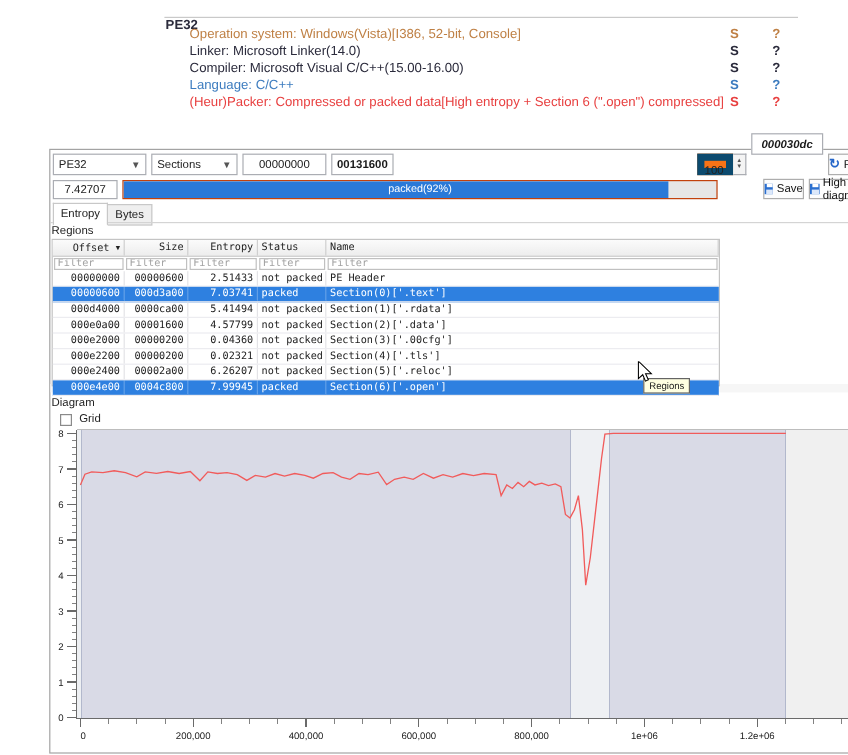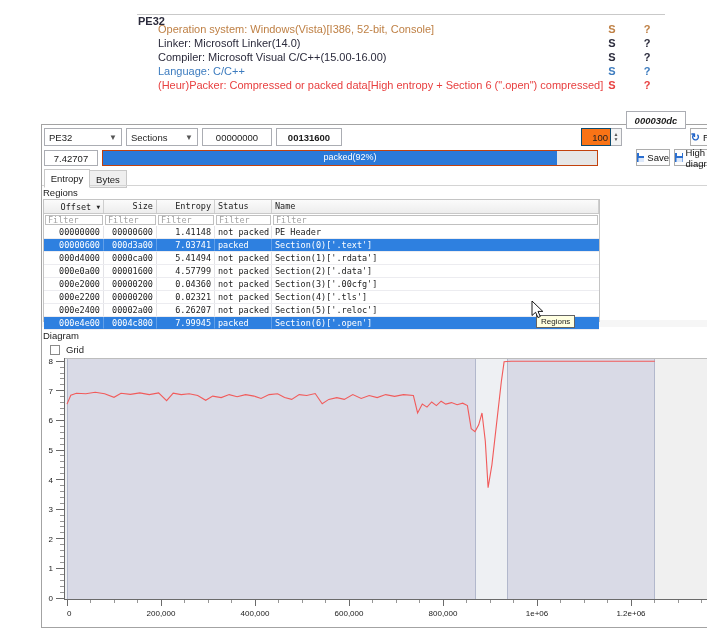--- a/index.html
+++ b/index.html
@@ -89,22 +89,22 @@
 
   <div class="abs combo z2" style="left:4px;top:128px;width:78px;height:18px;">
     <span>PE32</span>
     <span class="arr">▼</span>
   </div>
   <div class="abs combo z2" style="left:86px;top:128px;width:72px;height:18px;">
     <span>Sections</span>
     <span class="arr">▼</span>
   </div>
   <input class="abs input z2" style="left: 162px; top: 128px; width: 70px; height: 18px;" value="00000000">
-  <input class="abs input bold z2" style="left: 236px; top: 128px; width: 66px; height: 18px;" value="00131600">
-  <div class="abs z2" style="left:541px;top:128px;width:30px;height:18px;border:1px solid #0c4a6e;background:#f97316;">
+  <input class="abs input bold z2" style="left: 236px; top: 128px; width: 52px; height: 18px;" value="00131600">
+  <div class="abs z2" style="left:541px;top:128px;width:30px;height:18px;border:6px solid #0c4a6e;background:#f97316;">
     <span style="position:absolute;right:2px;top:3px;font-size:9.5px;">100</span>
   </div>
   <div class="abs z2" style="left:571px;top:128px;width:11px;height:18px;border:1px solid #abadb3;border-left:none;background:#f4f4f4;
               display:flex;flex-direction:column;align-items:center;justify-content:center;">
     <span style="font-size:5px;color:#555;line-height:5px;">▲</span>
     <span style="font-size:5px;color:#555;line-height:5px;">▼</span>
   </div>
   <input class="abs input bold z2" style="left: 586px; top: 111px; width: 60px; height: 18px; font-style: italic;" value="000030dc">
   <div class="abs btn z2" style="left:650px;top:128px;width:44px;height:18px;">
     <span class="reload-glyph">↻</span>
@@ -158,21 +158,21 @@
       <div class="fcell c0"><input class="filter-input" placeholder="Filter" style=""></div>
       <div class="fcell c1"><input class="filter-input" placeholder="Filter" style=""></div>
       <div class="fcell c2"><input class="filter-input" placeholder="Filter" style=""></div>
       <div class="fcell c3"><input class="filter-input" placeholder="Filter" style=""></div>
       <div class="fcell c4"><input class="filter-input" placeholder="Filter" style=""></div>
     </div>
     <div id="table-body">
         <div class="trow data">
           <div class="tcell c0">00000000</div>
           <div class="tcell c1">00000600</div>
-          <div class="tcell c2">1.41148</div>
+          <div class="tcell c2">2.51433</div>
           <div class="tcell c3">not packed</div>
           <div class="tcell c4">PE Header</div>
         </div>
         <div class="trow data selected">
           <div class="tcell c0">00000600</div>
           <div class="tcell c1">000d3a00</div>
           <div class="tcell c2">7.03741</div>
           <div class="tcell c3">packed</div>
           <div class="tcell c4">Section(0)['.text']</div>
         </div>

